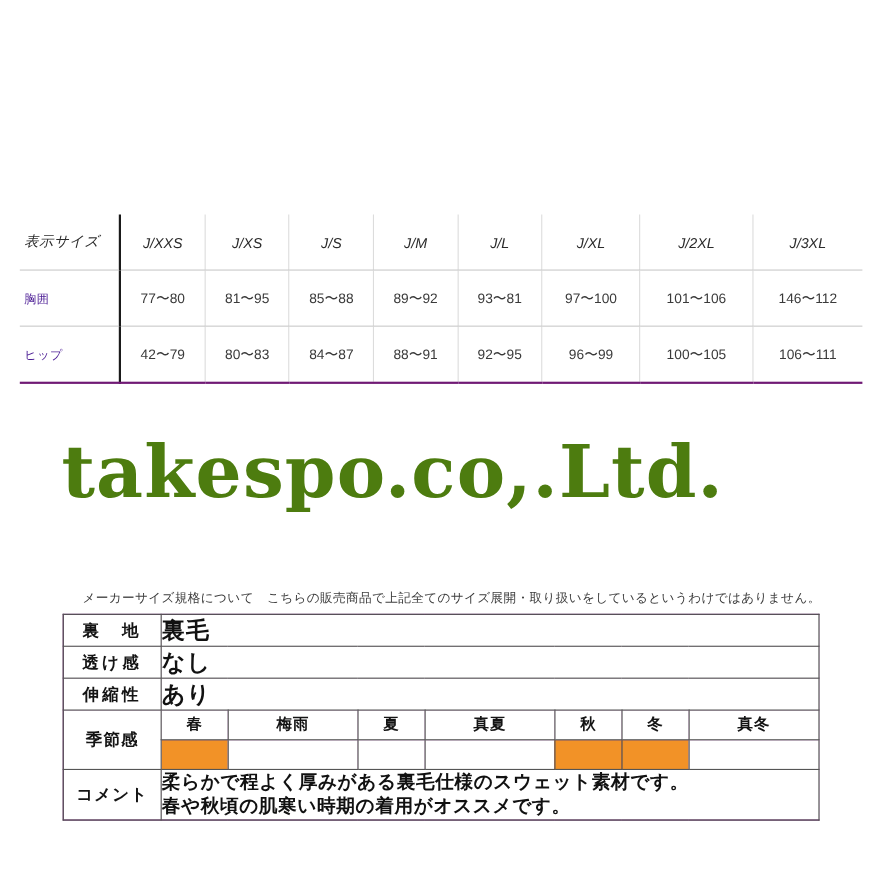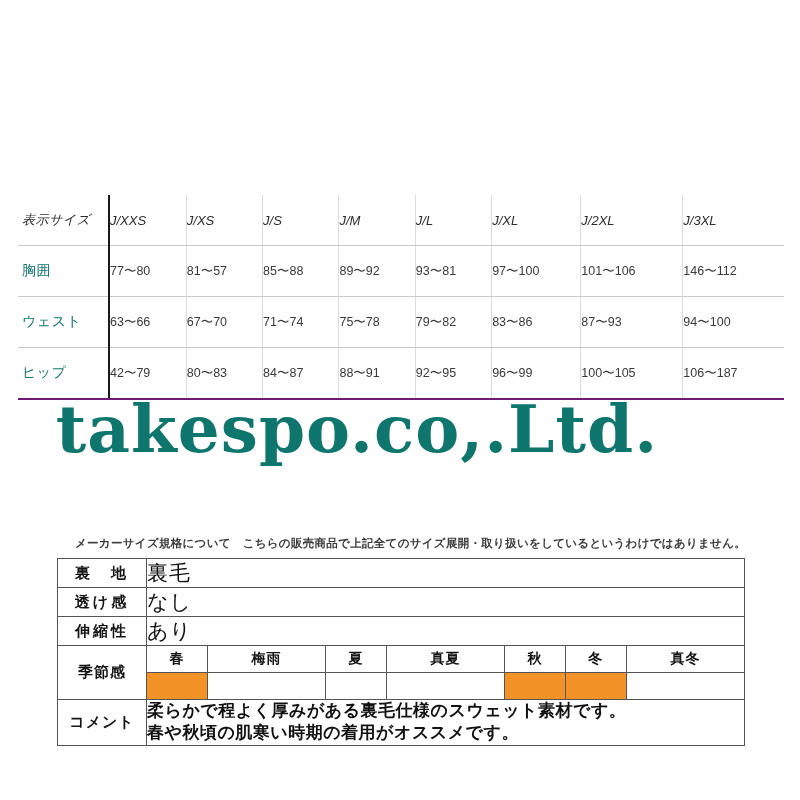--- a/index.html
+++ b/index.html
@@ -20,21 +20,21 @@
   .watermark {
     position: absolute;
     left: 0;
     top: 390px;
     width: 714px;
     text-align: center;
     font-family: "DejaVu Serif", serif;
     font-size: 66px;
     font-weight: bold;
     letter-spacing: 1px;
-    color: #0f766e;
+    color: #4d7c0f;
     white-space: nowrap;
     user-select: none;
     z-index: 0;
   }
 
   
   .size-chart {
     position: absolute;
     left: 18px;
     top: 195px;
@@ -43,34 +43,34 @@
     z-index: 1;
     background: transparent;
   }
   .size-chart td {
     border-bottom: 1px solid #c9c9c9;
     border-top: 1px solid #c9c9c9;
     height: 50px;
     font-size: 12.5px;
     color: #3a3a3a;
     padding: 0;
-    text-align: left;
+    text-align: center;
     vertical-align: middle;
     background: transparent;
   }
   .size-chart tr:first-child td { border-top: none; }
   .size-chart tr:last-child td { border-bottom: 2px solid #701a75; }
   .size-chart td.rowhead {
     width: 86px;
     text-align: left;
     padding-left: 4px;
     border-right: 2px solid #1a1a1a;
-    font-size: 14px;
+    font-size: 11px;
     letter-spacing: 0.5px;
-    color: #0f766e;
+    color: #4c1d95;
   }
   .size-chart td.colhead {
     font-size: 13px;
     color: #2b2b2b;
     font-style: italic;
   }
   .size-chart td.datacell {
     border-right: 1px solid #dcdcdc;
   }
   .size-chart td.datacell:last-child { border-right: none; }
@@ -80,21 +80,20 @@
   
   .note {
     position: absolute;
     left: 75px;
     top: 536px;
     font-size: 11.5px;
     color: #3c3c3c;
     letter-spacing: 0.3px;
     z-index: 2;
     white-space: nowrap;
-    font-weight: bold;
   }
 
   
   .spec-table {
     position: absolute;
     left: 57px;
     top: 558px;
     width: 688px;
     border-collapse: collapse;
     z-index: 2;
@@ -111,21 +110,21 @@
     text-align: center;
     font-size: 15px;
     font-weight: bold;
     letter-spacing: 3px;
     color: #141414;
     height: 28px;
   }
   .spec-label.tight { letter-spacing: 1px; }
   .spec-value {
     font-size: 21px;
-    font-weight: normal;
+    font-weight: bold;
     padding-left: 12px;
     color: #111111;
     letter-spacing: 1px;
   }
   .season-name {
     text-align: center;
     font-size: 14px;
     font-weight: bold;
     color: #141414;
     height: 26px;
@@ -159,49 +158,38 @@
     <td class="datacell colhead">J/S</td>
     <td class="datacell colhead">J/M</td>
     <td class="datacell colhead">J/L</td>
     <td class="datacell colhead">J/XL</td>
     <td class="datacell colhead">J/2XL</td>
     <td class="datacell colhead">J/3XL</td>
   </tr>
   <tr>
     <td class="rowhead">胸囲</td>
     <td class="datacell">77〜80</td>
-    <td class="datacell">81〜57</td>
+    <td class="datacell">81〜95</td>
     <td class="datacell">85〜88</td>
     <td class="datacell">89〜92</td>
     <td class="datacell">93〜81</td>
     <td class="datacell">97〜100</td>
     <td class="datacell">101〜106</td>
     <td class="datacell">146〜112</td>
-  </tr>
-  <tr>
-    <td class="rowhead">ウェスト</td>
-    <td class="datacell">63〜66</td>
-    <td class="datacell">67〜70</td>
-    <td class="datacell">71〜74</td>
-    <td class="datacell">75〜78</td>
-    <td class="datacell">79〜82</td>
-    <td class="datacell">83〜86</td>
-    <td class="datacell">87〜93</td>
-    <td class="datacell">94〜100</td>
   </tr>
   <tr>
     <td class="rowhead">ヒップ</td>
     <td class="datacell">42〜79</td>
     <td class="datacell">80〜83</td>
     <td class="datacell">84〜87</td>
     <td class="datacell">88〜91</td>
     <td class="datacell">92〜95</td>
     <td class="datacell">96〜99</td>
     <td class="datacell">100〜105</td>
-    <td class="datacell">106〜187</td>
+    <td class="datacell">106〜111</td>
   </tr>
 </tbody>
   </table>
 
 <div class="note">メーカーサイズ規格について　こちらの販売商品で上記全てのサイズ展開・取り扱いをしているというわけではありません。</div>
 
 <table class="spec-table">
   <tbody>
       <tr>
     <td class="spec-label">裏　地</td>

